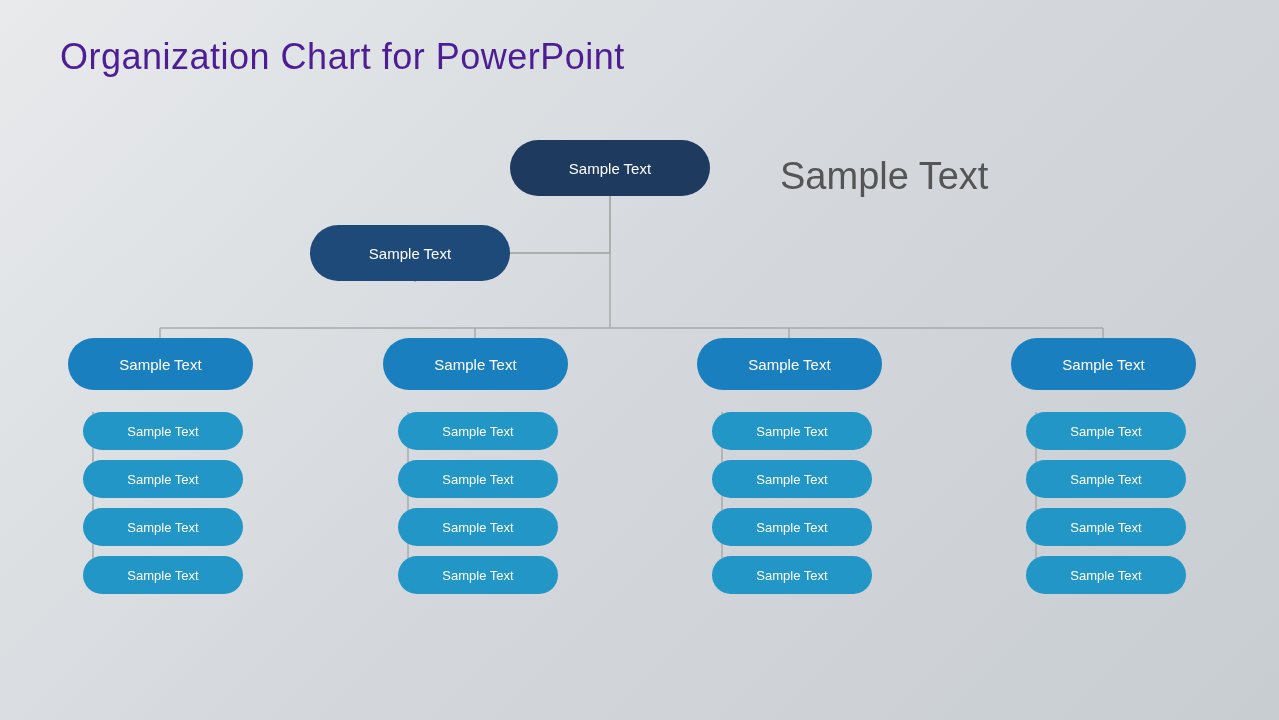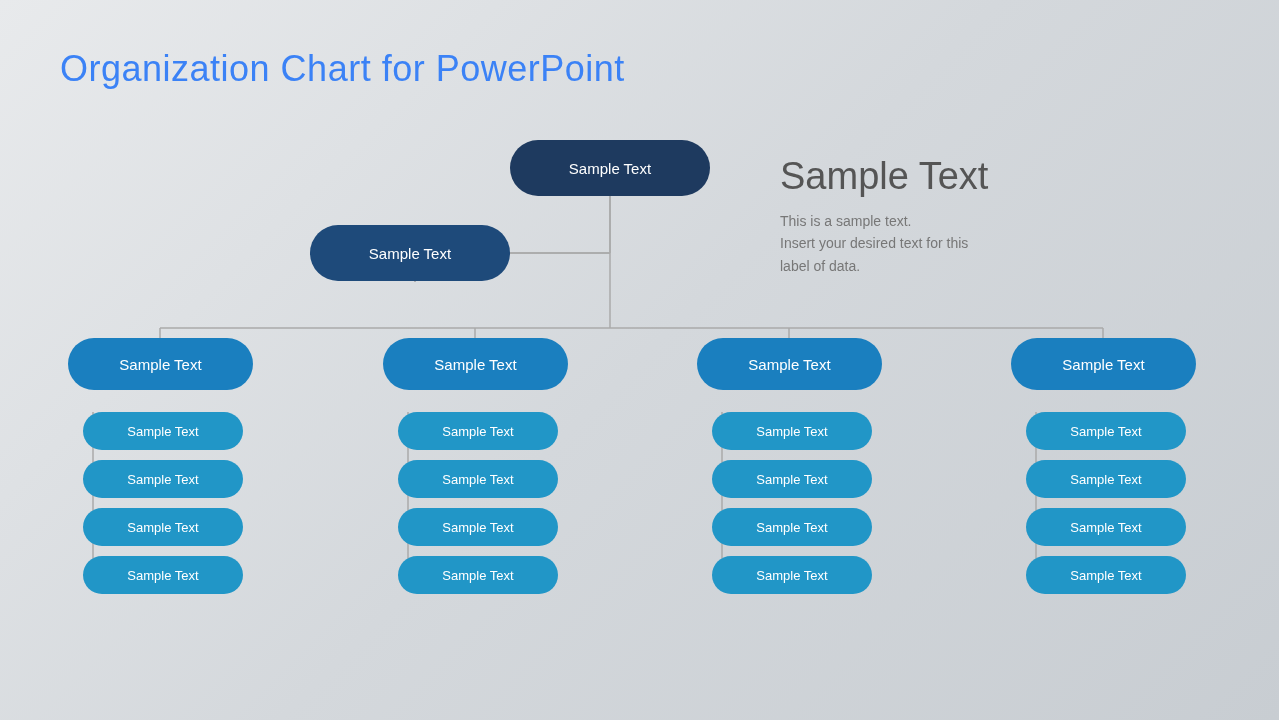--- a/index.html
+++ b/index.html
@@ -8,25 +8,25 @@
       width: 1279px;
       height: 720px;
       background: linear-gradient(135deg, #e8eaec 0%, #d4d8dc 50%, #c8cdd2 100%);
       font-family: 'Segoe UI', Arial, sans-serif;
       overflow: hidden;
       position: relative;
     }
 
     .page-title {
       position: absolute;
-      top: 48px;
+      top: 36px;
       left: 60px;
       font-size: 36px;
       font-weight: 300;
-      color: #3b82f6;
+      color: #4c1d95;
       letter-spacing: 0.5px;
     }
 
     
     .root-node {
       position: absolute;
       top: 140px;
       left: 510px;
       width: 200px;
       height: 56px;
@@ -191,21 +191,20 @@
 </svg>
 
 <div class="page-title">Organization Chart for PowerPoint</div>
 
 <div class="root-node">Sample Text</div>
 
 <div class="level2-node">Sample Text</div>
 
 <div class="side-text-box">
   <div class="headline">Sample Text</div>
-  <div class="body-text">This is a sample text.<br>Insert your desired text for this<br>label of data.</div>
 </div>
 
 <div class="col-header c1">Sample Text</div>
 
 <div class="sub-item c1-sub row1">Sample Text</div>
 <div class="sub-item c1-sub row2">Sample Text</div>
 <div class="sub-item c1-sub row3">Sample Text</div>
 <div class="sub-item c1-sub row4">Sample Text</div>
 
 <div class="col-header c2">Sample Text</div>

